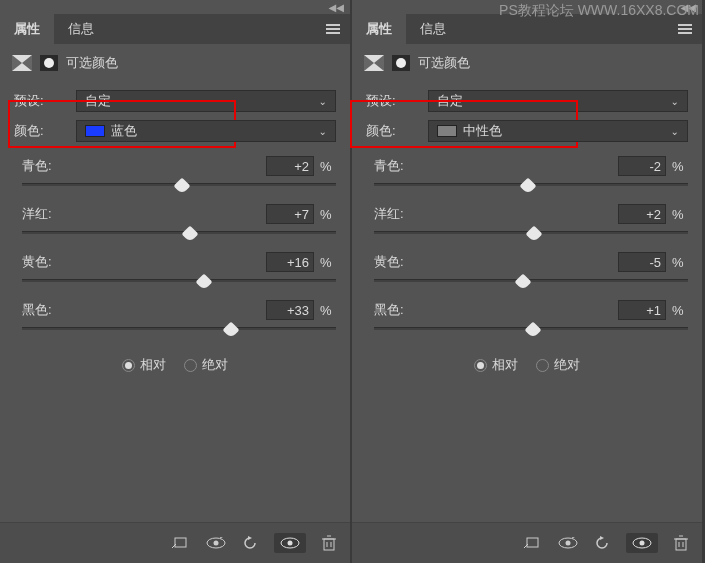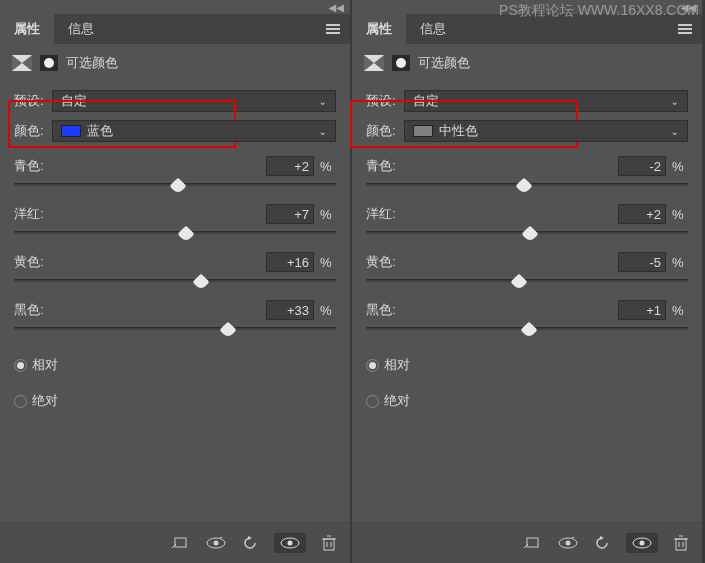--- a/index.html
+++ b/index.html
@@ -9,35 +9,35 @@
 .collapse-icon { color: #aaa; font-size: 10px; cursor: pointer; }
 .tabs { display: flex; align-items: center; background: #424242; height: 30px; }
 .tab { padding: 0 14px; height: 100%; display: flex; align-items: center; cursor: pointer; }
 .tab.active { background: #535353; font-weight: bold; }
 .hamburger { margin-left: auto; margin-right: 10px; cursor: pointer; display: flex; flex-direction: column; gap: 2px; }
 .hamburger span { width: 14px; height: 2px; background: #ccc; display: block; }
 .adj-head { display: flex; align-items: center; gap: 8px; padding: 10px 12px; }
 .icon-box { display: inline-block; }
 .icon-adj svg, .icon-mask svg { display: block; }
 .body-area { padding: 0 14px; flex: 1; }
-.drop-row { display: flex; align-items: center; gap: 0; margin: 8px 0; }
+.drop-row { display: flex; align-items: center; gap: 24px; margin: 8px 0; }
 .drop-label { width: 38px; }
 .dropdown { flex: 1; background: #3f3f3f; border: 1px solid #2e2e2e; height: 22px; display: flex; align-items: center; padding: 0 8px; position: relative; cursor: pointer; }
 .dropdown .chev { margin-left: auto; font-size: 10px; color: #ccc; }
 .swatch { width: 20px; height: 12px; margin-right: 6px; border: 1px solid #222; }
 .highlight { position: absolute; border: 2px solid #e60000; pointer-events: none; }
-.slider-block { margin-top: 14px; }
+.slider-block { margin-top: 14px; margin-left: 8px; }
 .slider-row { display: flex; align-items: center; margin-bottom: 4px; }
 .slider-label { flex: 1; }
 .num-input { width: 48px; height: 20px; background: #3f3f3f; border: 1px solid #2e2e2e; color: #d9d9d9; text-align: right; padding: 0 4px; font-size: 13px; }
 .pct { margin-left: 6px; width: 16px; }
 .track { position: relative; height: 14px; margin-bottom: 10px; }
 .track-line { position: absolute; left: 0; right: 0; top: 3px; height: 3px; background: #404040; border-top: 1px solid #2e2e2e; }
 .thumb { position: absolute; top: 0; width: 12px; height: 12px; background: #e8e8e8; transform: translateX(-50%) rotate(45deg); border-radius: 2px 2px 6px 2px; }
-.radios { display: flex; justify-content: center; gap: 18px; margin: 18px 0; flex-direction: column; }
+.radios { display: flex; justify-content: center; gap: 18px; margin: 18px 0; }
 .radio { display: flex; align-items: center; gap: 5px; cursor: pointer; }
 .radio-circle { width: 13px; height: 13px; border: 1px solid #888; border-radius: 50%; display: flex; align-items: center; justify-content: center; }
 .radio-dot { width: 7px; height: 7px; background: #ddd; border-radius: 50%; }
 .footer { display: flex; align-items: center; justify-content: flex-end; gap: 16px; padding: 10px 14px; border-top: 1px solid #434343; background: #4d4d4d; }
 .footer .fbtn { cursor: pointer; color: #ccc; display: flex; align-items: center; }
 .footer .fbtn.active { background: #3a3a3a; padding: 4px 6px; border-radius: 2px; }
 .watermark { position: absolute; top: 2px; right: 6px; font-size: 14px; color: #999; }
 .color-highlight-wrap { position: relative; }
 </style>
 </head>

